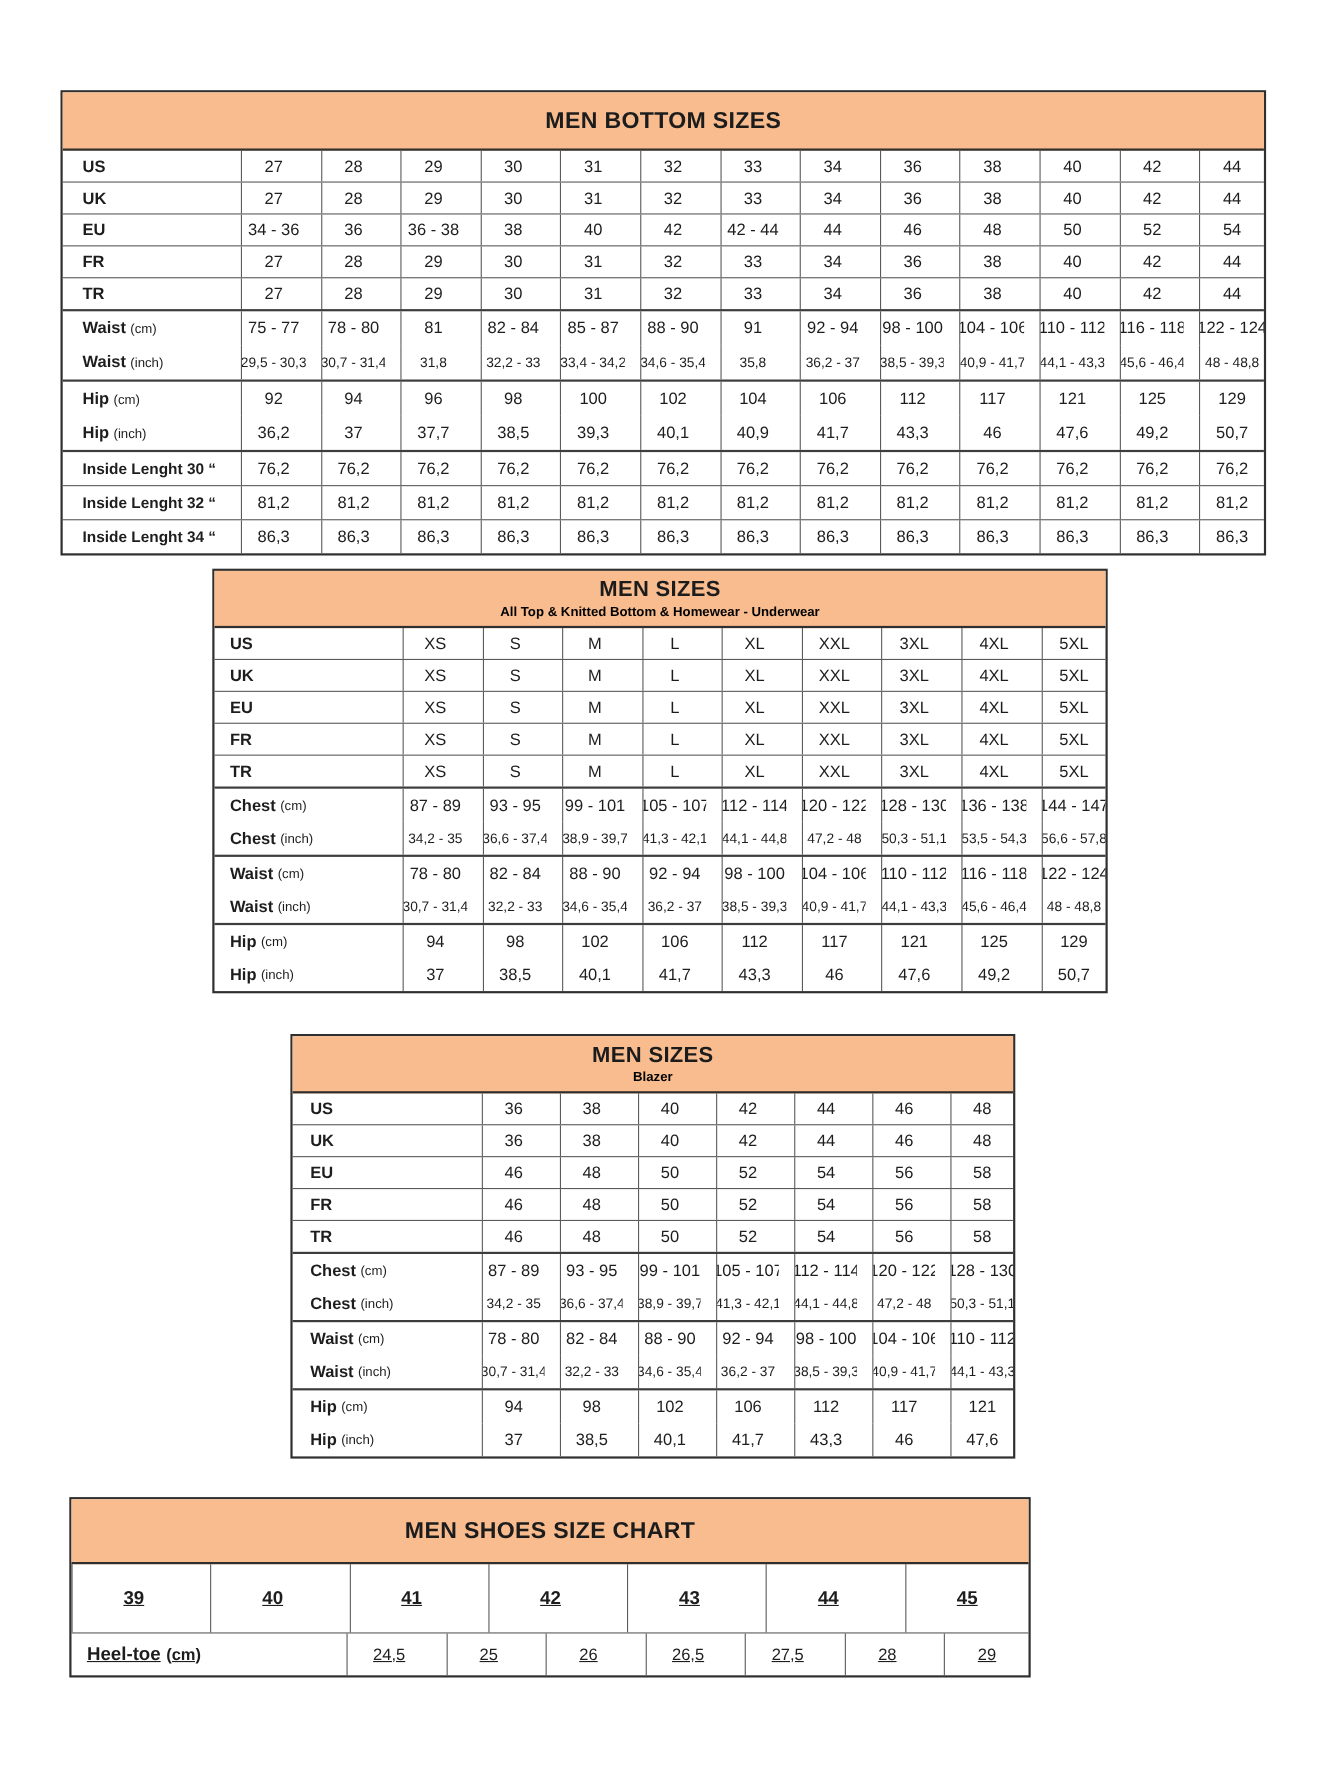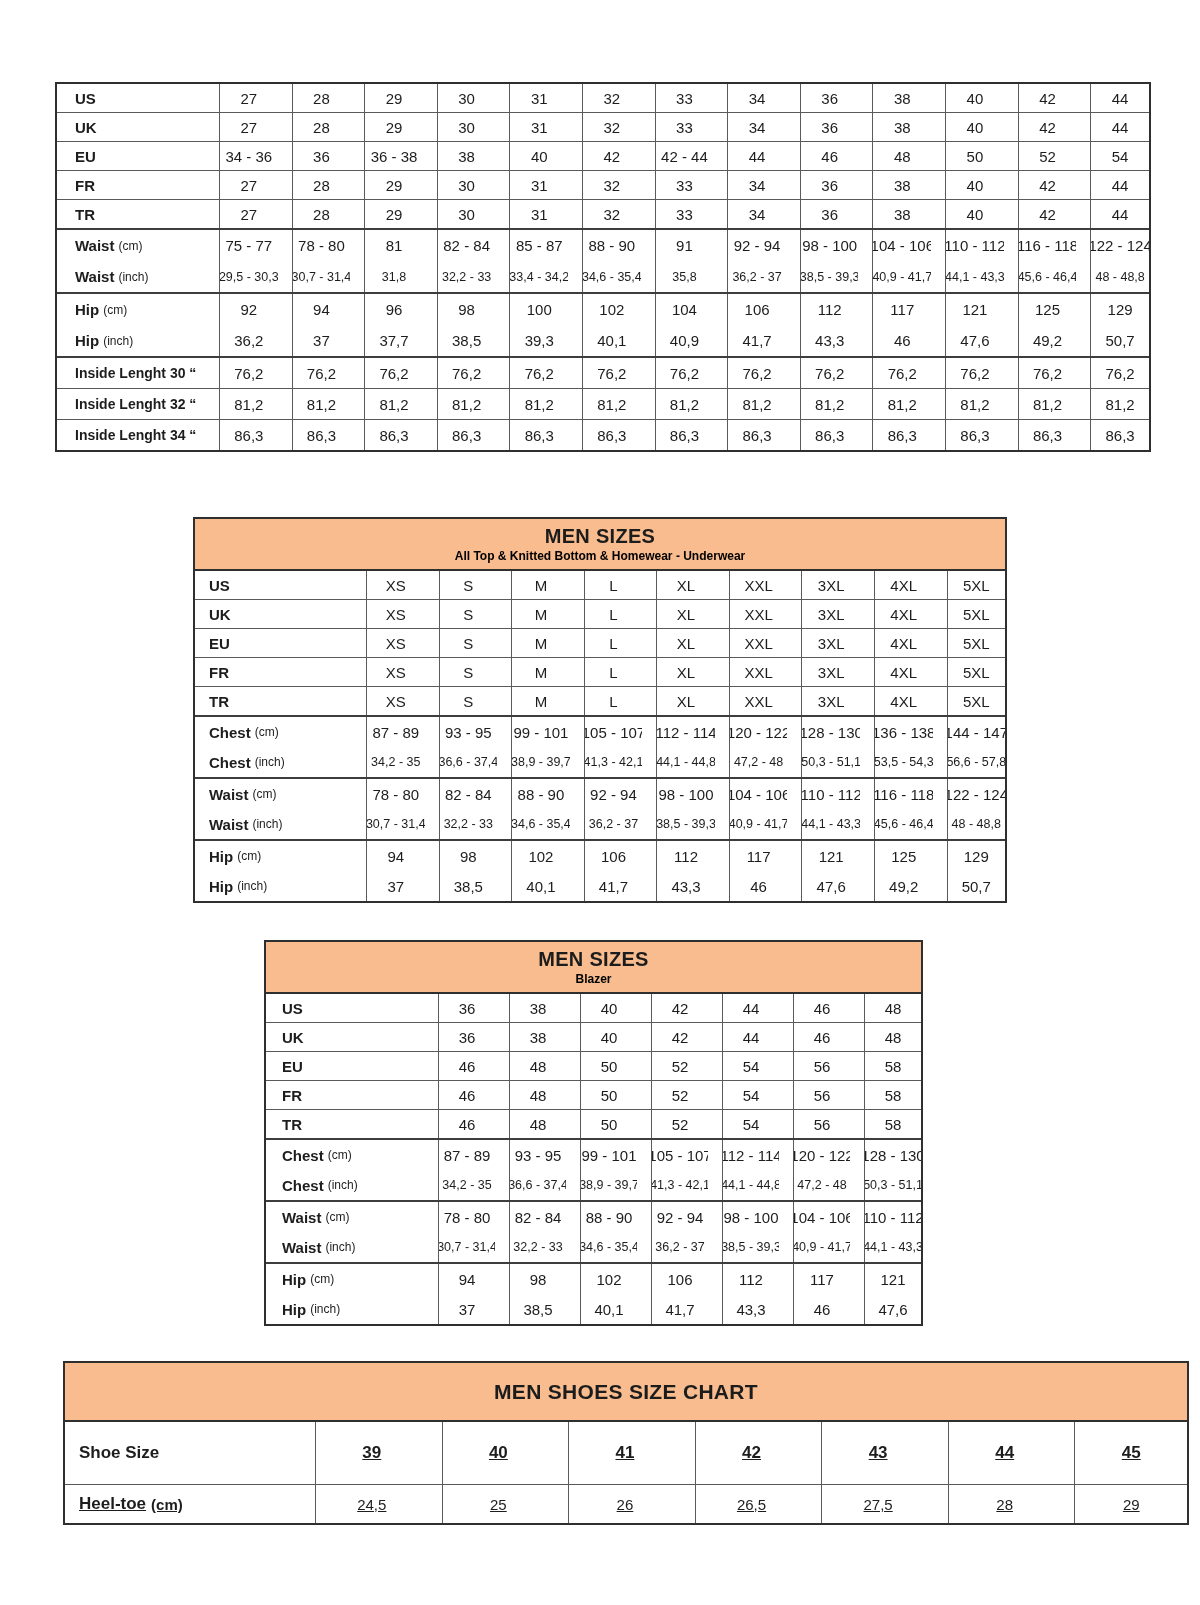--- a/index.html
+++ b/index.html
@@ -9,21 +9,21 @@
     font-family:"Liberation Sans", sans-serif;
     color:#1d1d1d;
     -webkit-font-smoothing:antialiased;
   }
   .page { position:absolute; inset:0; background:#ffffff; }
 
   .tbl { position:absolute; border:2px solid #2f2f2f; background:#ffffff; }
   .t1 { left:55px;  top:82px;   width:1096px; }
   .t2 { left:193px; top:517px;  width:814px;  }
   .t3 { left:264px; top:940px;  width:659px;  }
-  .t4 { left:63px;  top:1361px; width:1126px; }
+  .t4 { left:63px;  top:1361px; width:874px; }
 
   .title-bar {
     background:#F8BC8E;
     border-bottom:2px solid #2f2f2f;
     display:flex; flex-direction:column; justify-content:center; align-items:center;
     text-align:center;
   }
   .t1 .title-bar { height:53px; }
   .t2 .title-bar, .t3 .title-bar { height:52px; }
   .t4 .title-bar { height:59px; }
@@ -62,20 +62,23 @@
   .row.em .val { font-weight:bold;text-decoration:underline; }
   .t4 .val { font-size:15px; }
   .t4 .row.em .val { font-size:17px; }
 </style>
 </head>
 <body>
 
 <div class="page">
 
   <section class="tbl t1">
+    <header class="title-bar">
+      <div class="title">MEN BOTTOM SIZES</div>
+    </header>
     <div class="body">
         <div class="group">
           <div class="row">
             <div class="cell label">
               <span>US</span>
             </div>
             <div class="cell val">27</div>
             <div class="cell val">28</div>
             <div class="cell val">29</div>
             <div class="cell val">30</div>
@@ -661,23 +664,20 @@
       </div>
   </section>
 
   <section class="tbl t4">
     <header class="title-bar">
       <div class="title">MEN SHOES SIZE CHART</div>
     </header>
     <div class="body">
         <div class="group">
           <div class="row em">
-            <div class="cell label">
-              <span>Shoe Size</span>
-            </div>
             <div class="cell val">39</div>
             <div class="cell val">40</div>
             <div class="cell val">41</div>
             <div class="cell val">42</div>
             <div class="cell val">43</div>
             <div class="cell val">44</div>
             <div class="cell val">45</div>
           </div>
         </div>
         <div class="group">

